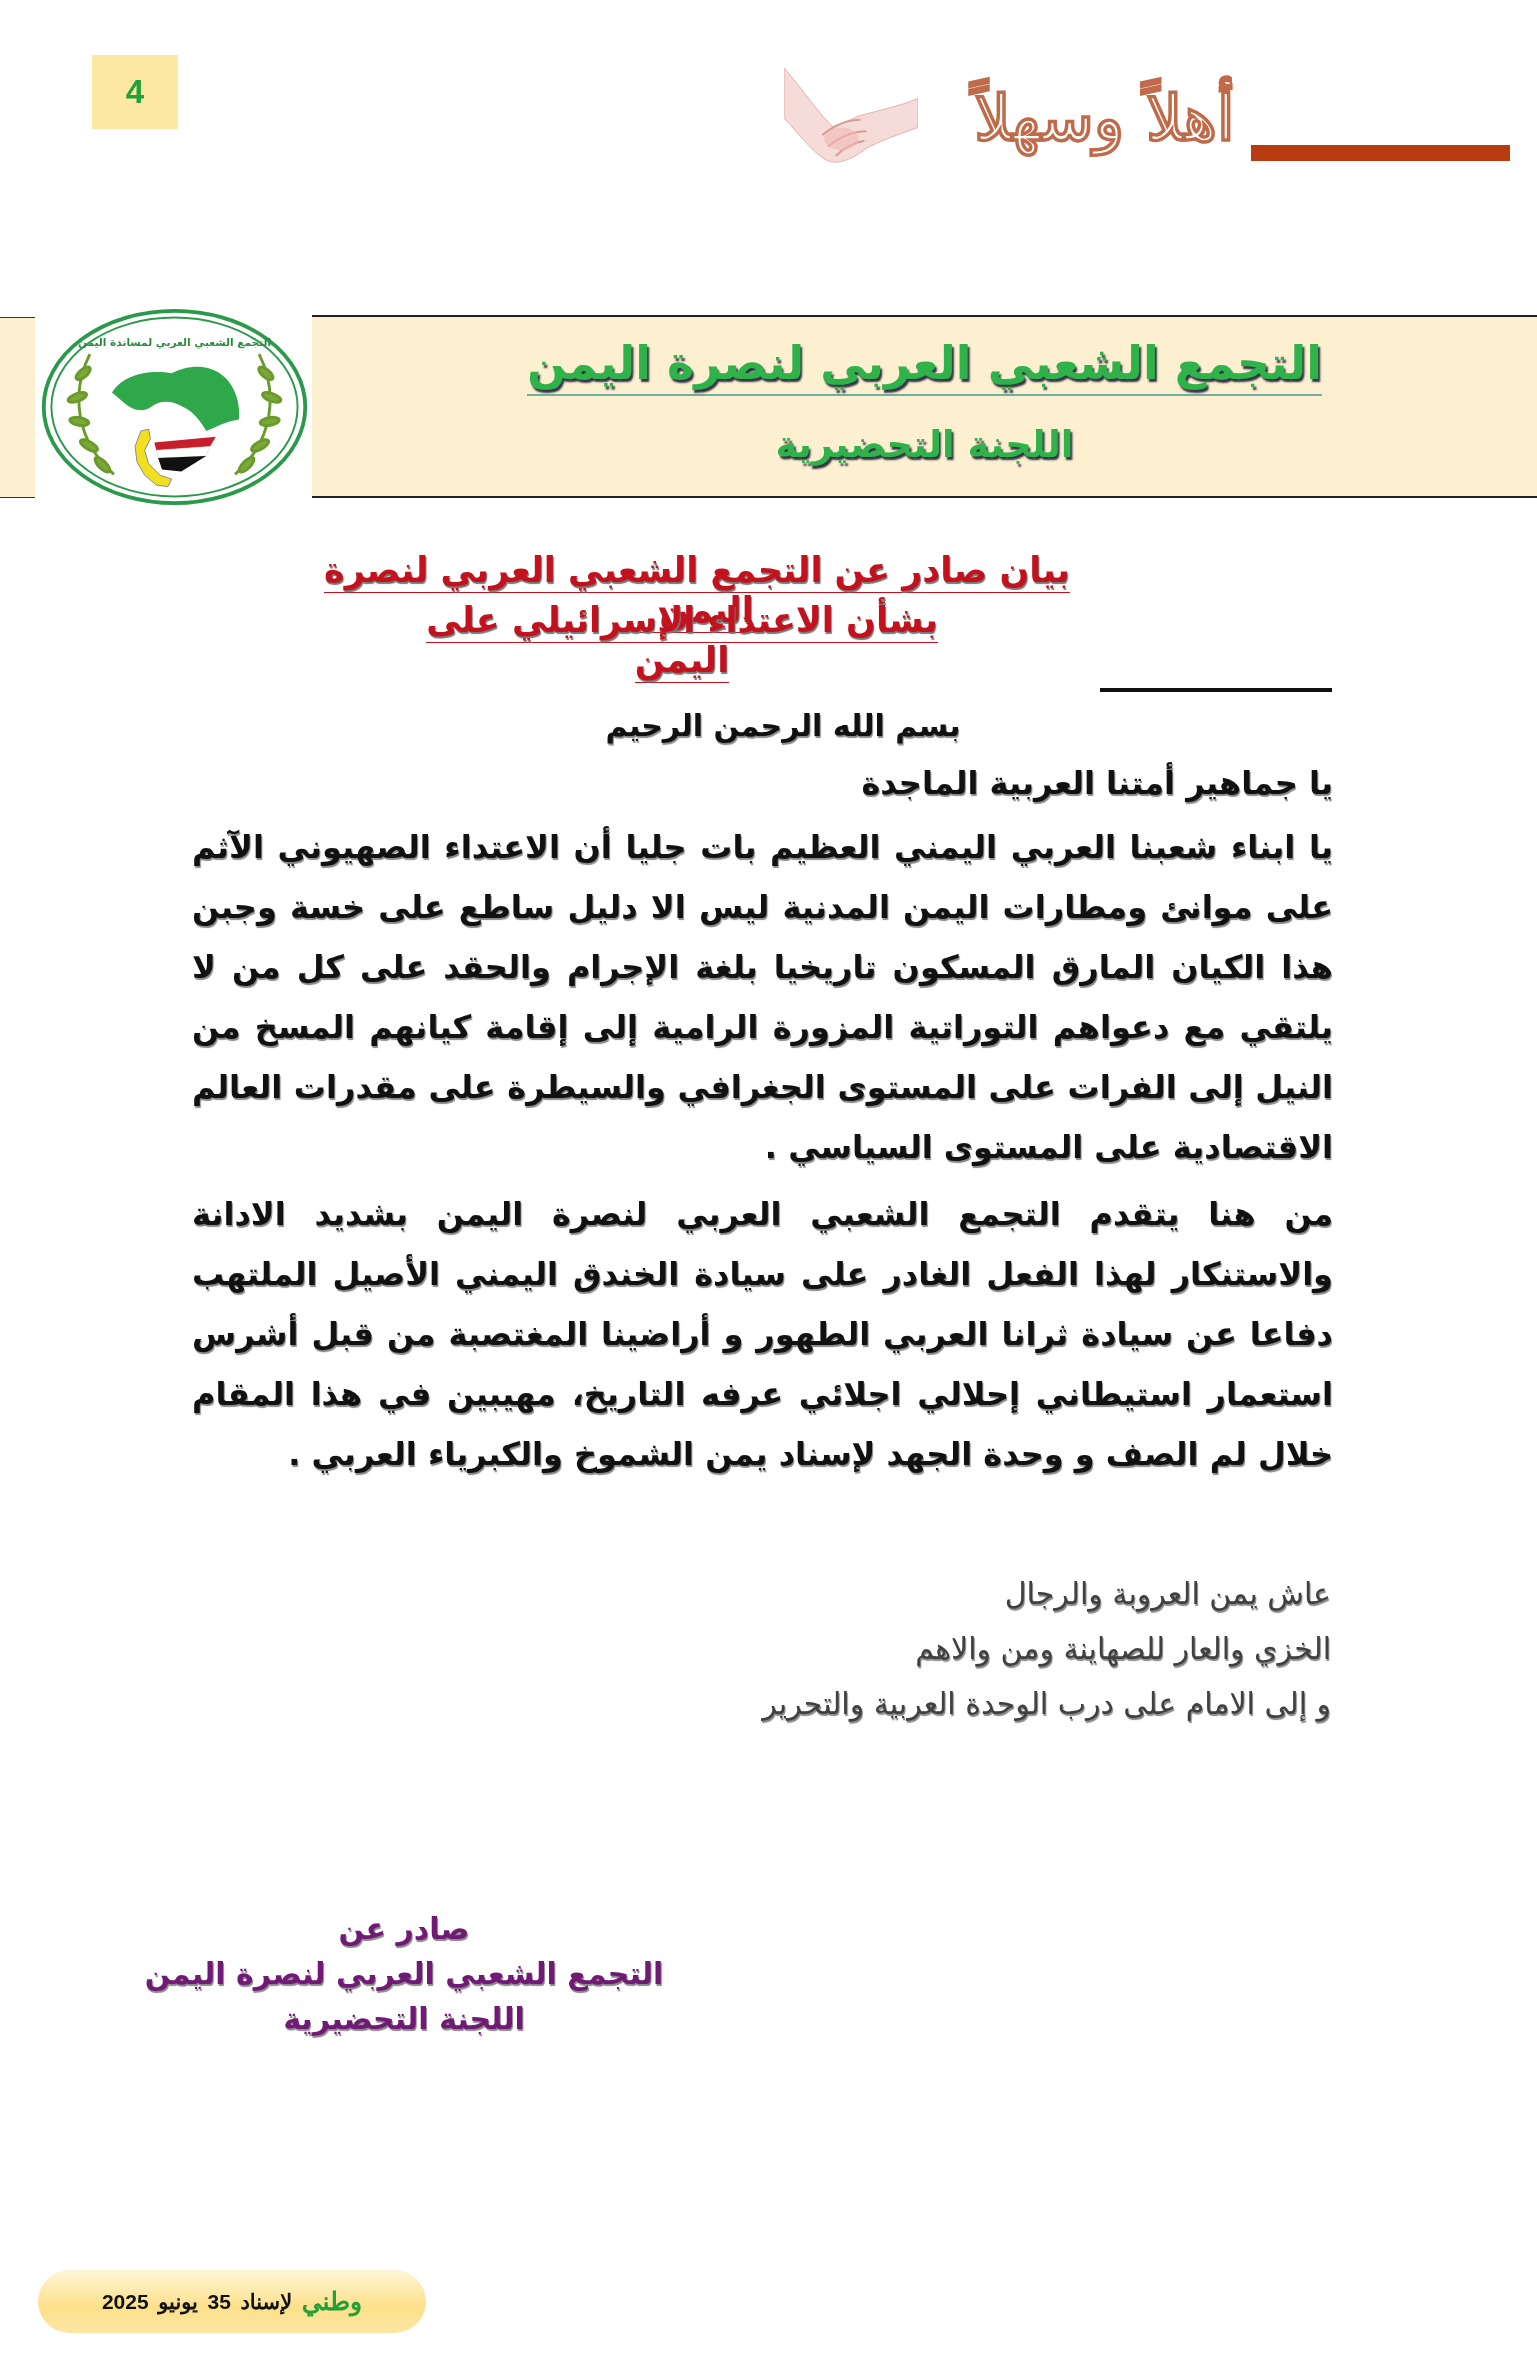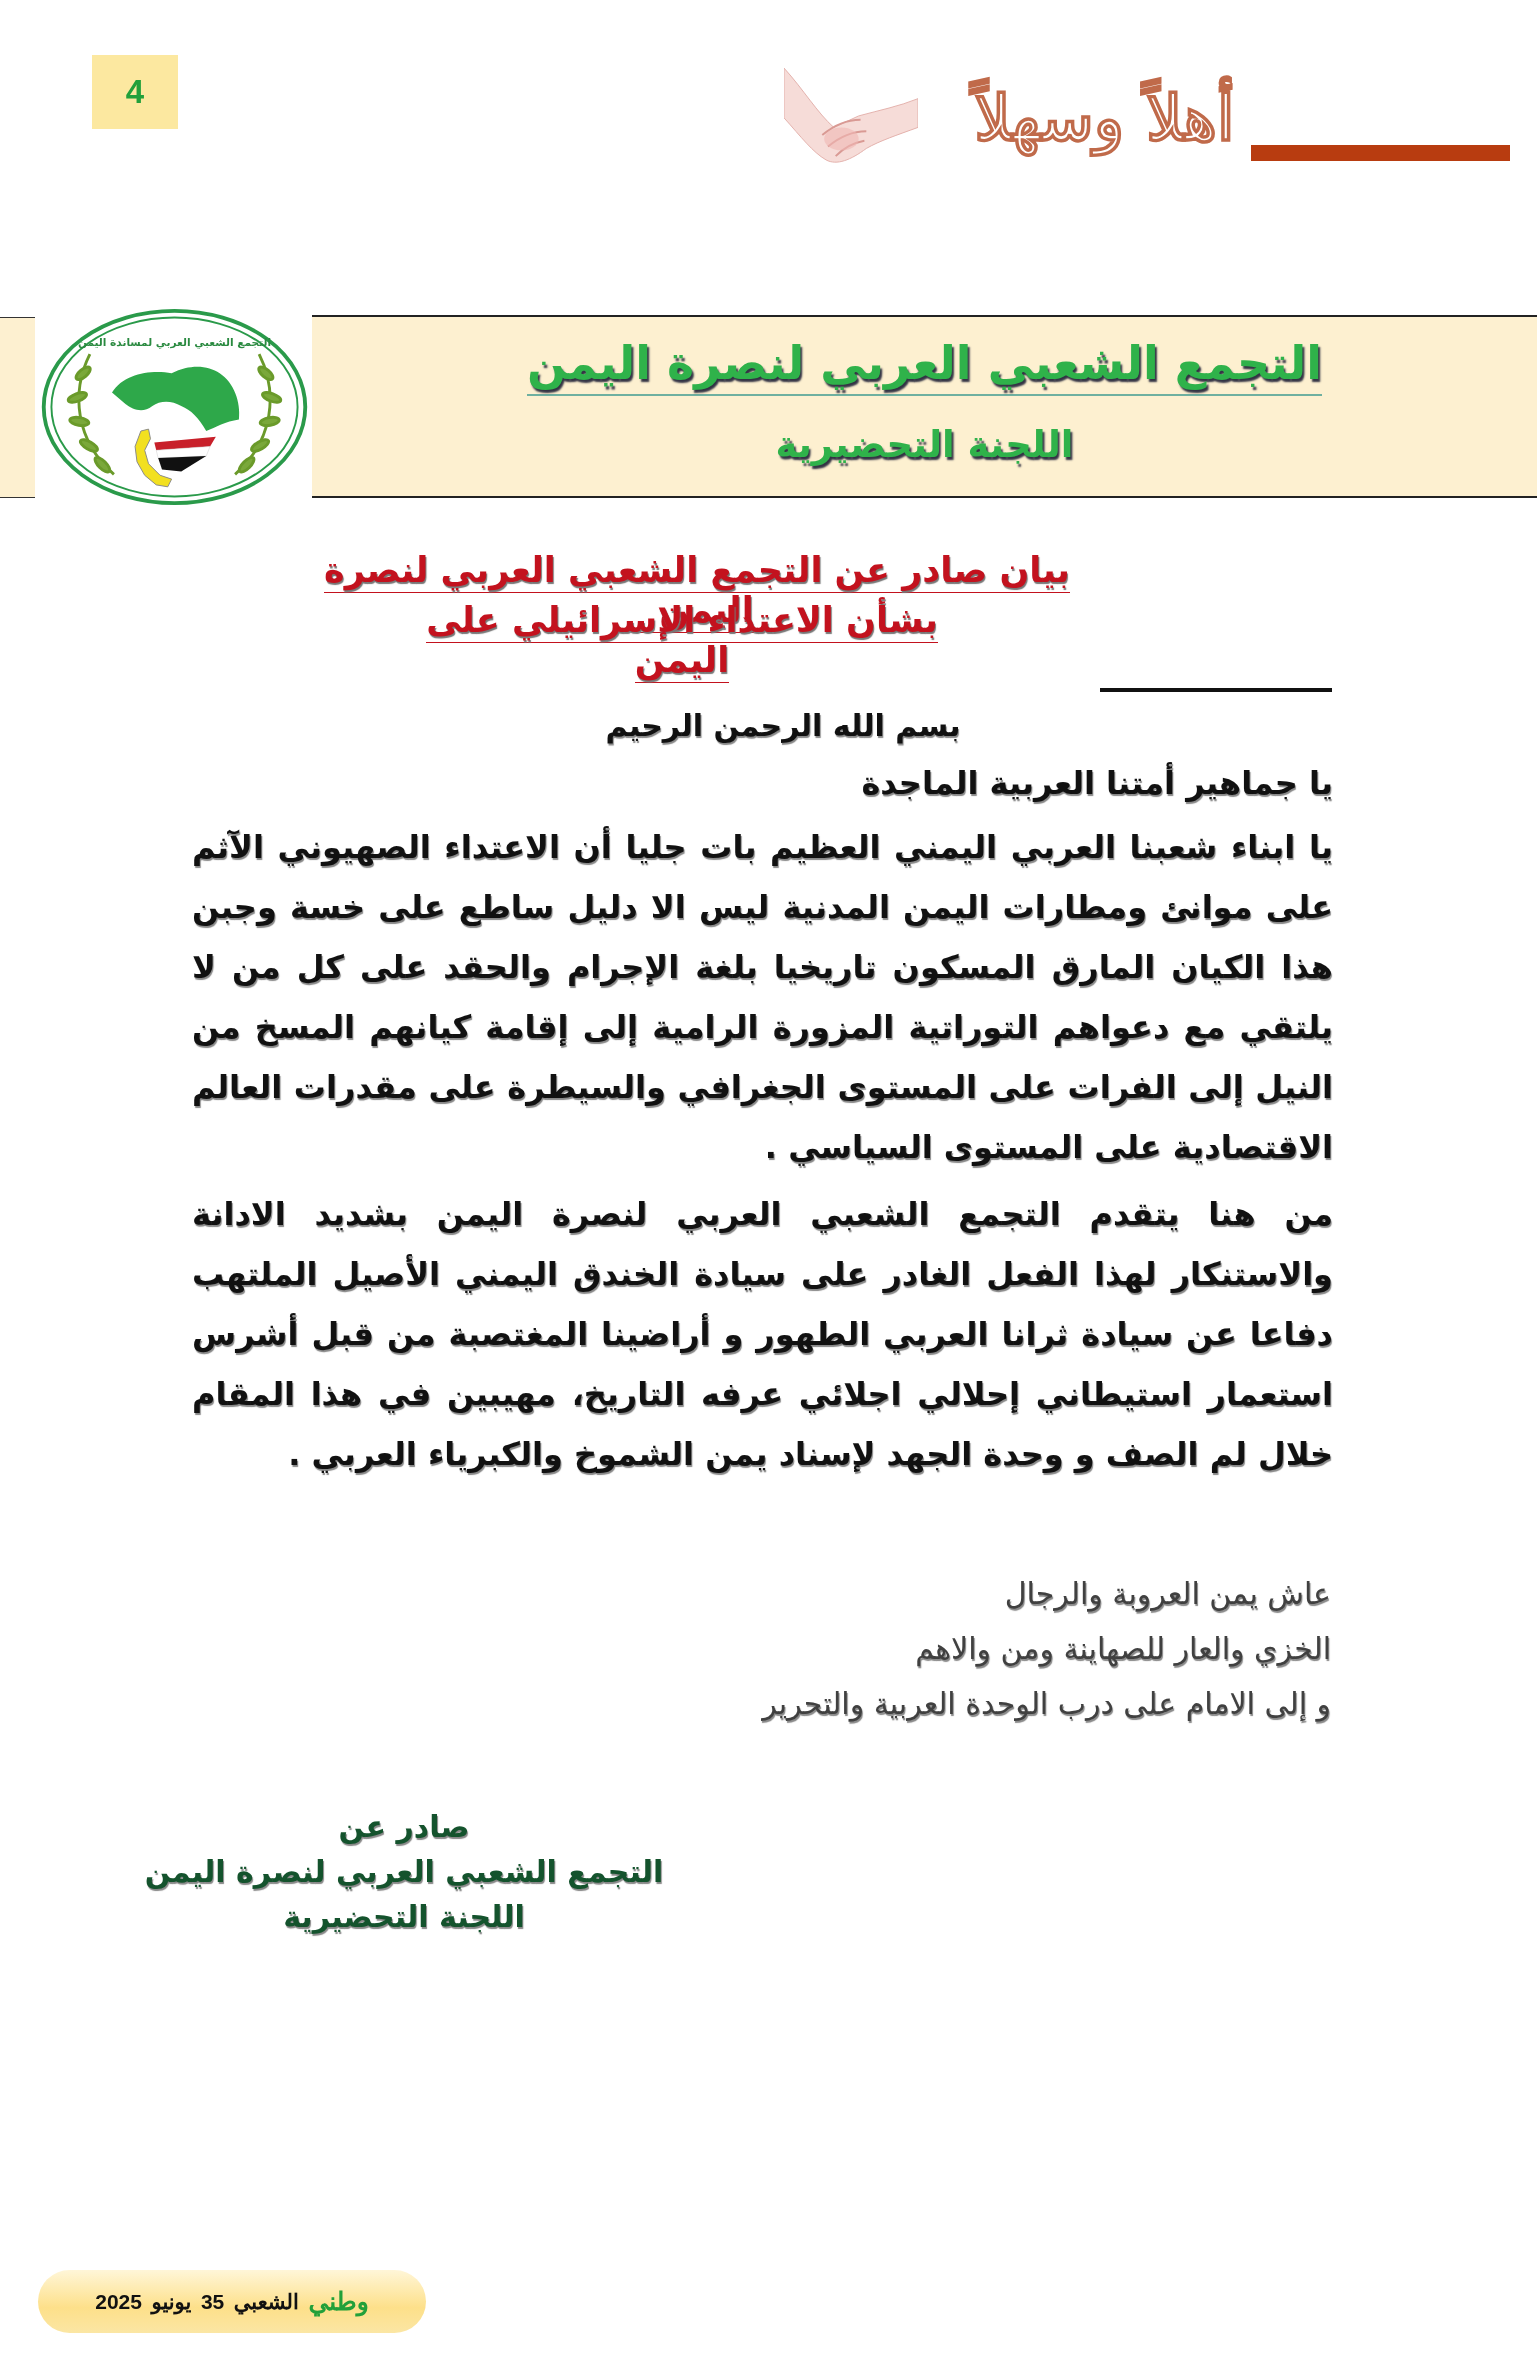--- a/index.html
+++ b/index.html
@@ -57,23 +57,23 @@
       line-height: 60px; text-align: justify; text-align-last: right;
       text-shadow: 1px 1.9px 1px #888; }
     .para .ln { display: block; white-space: nowrap; text-align: justify; text-align-last: justify; }
     .para .ln.last { text-align-last: right; }
 
     .closing { position: absolute; right: 206px; top: 1566px; direction: rtl;
       font-family: "DejaVu Sans", sans-serif; font-weight: normal; font-size: 30px; color: #404040;
       line-height: 55px; text-shadow: 1px 1.9px 1px #888; }
     .closing div { white-space: nowrap; }
 
-    .signature { position: absolute; left: 106px; width: 596px; top: 1804px; text-align: center;
+    .signature { position: absolute; left: 106px; width: 596px; top: 1906px; text-align: center;
       direction: rtl; font-family: "DejaVu Sans", sans-serif; font-weight: bold; font-size: 30px;
-      color: #14532d; line-height: 45px; text-shadow: 1px 1.9px 1px #888; }
+      color: #701a75; line-height: 45px; text-shadow: 1px 1.9px 1px #888; }
 
     
     .footer { position: absolute; left: 38px; top: 2270px; width: 388px; height: 63px;
       border-radius: 32px; background: linear-gradient(to bottom, #fff6d8, #fde08a 60%, #fbe6a4);
       display: flex; align-items: center; justify-content: center; direction: rtl; gap: 9.6px;
       font-family: "Liberation Sans", sans-serif; font-weight: bold; font-size: 21px; color: #111; }
     .footer .brand { color: #22a03a; font-size: 25px; }
   </style>
 </head>
 <body>
@@ -163,18 +163,18 @@
 </div>
 
 <div class="signature">
   <div>صادر عن</div>
   <div>التجمع الشعبي العربي لنصرة اليمن</div>
   <div>اللجنة التحضيرية</div>
 </div>
 
 <div class="footer">
   <span class="brand">وطني</span>
-  <span>الشعبي</span>
+  <span>لإسناد</span>
   <span>35</span>
   <span>يونيو</span>
   <span>2025</span>
 </div>
 
 
 </body></html>

